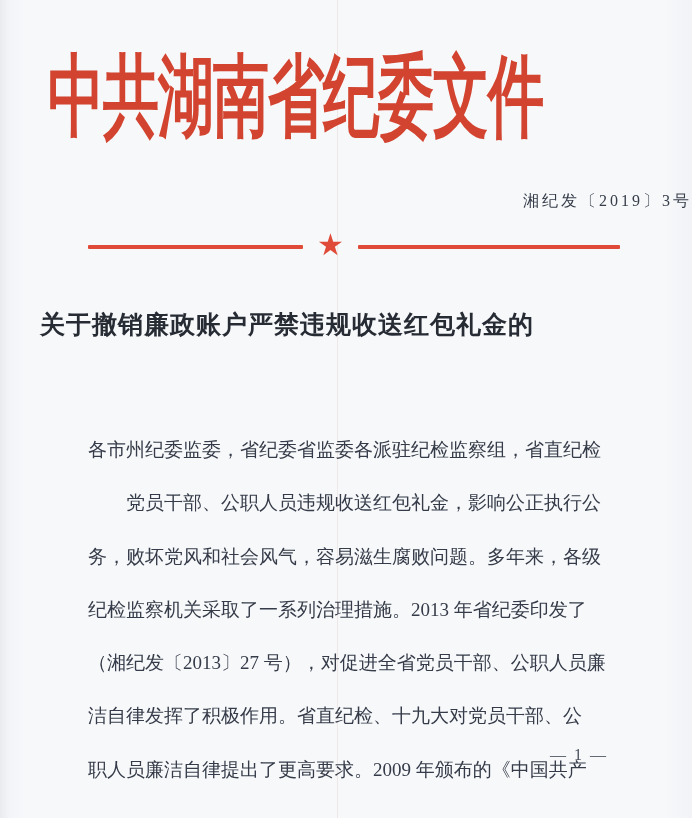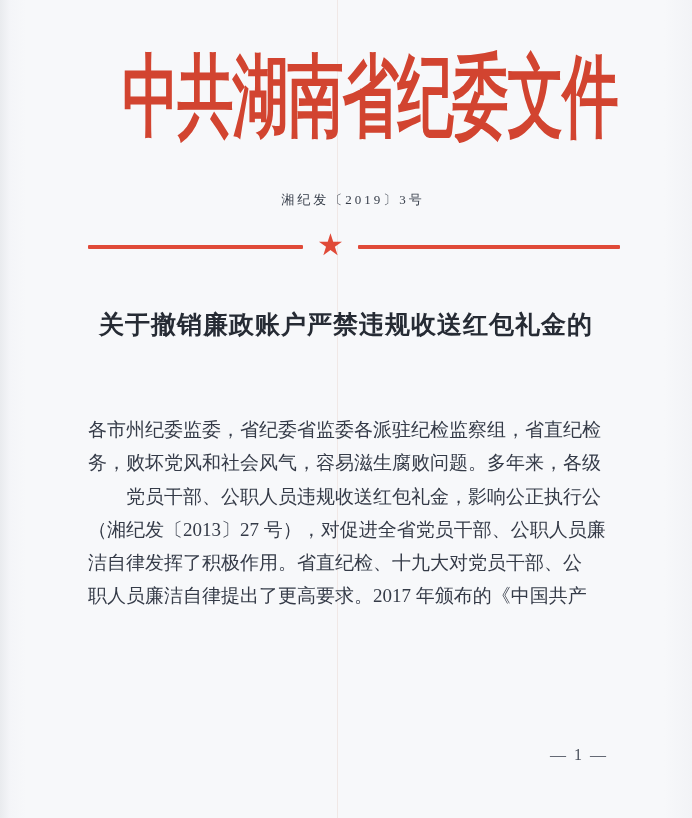--- a/index.html
+++ b/index.html
@@ -18,55 +18,55 @@
   .paper{
     position:relative;width:692px;height:818px;overflow:hidden;
     background:linear-gradient(90deg,#e9ebee 0px,#f4f5f8 10px,var(--paper) 26px,var(--paper) 96%,#f2f3f6 100%);
   }
   .crease{
     position:absolute;left:337px;top:0;bottom:0;width:1px;
     background:rgba(205,150,130,0.16);
   }
   .org-title{
     position:absolute;top:50px;left:8px;right:0;height:96px;
-    display:flex;align-items:center;justify-content:center;padding-left:40px;
+    display:flex;align-items:center;padding-left:40px;
   }
   .org-title-text{
     font-family:"Liberation Sans","DejaVu Sans",sans-serif;
     font-weight:900;font-size:56px;letter-spacing:-1px;
     color:var(--red-title);white-space:nowrap;
     transform:scaleY(1.6);transform-origin:center;
   }
   .doc-number{
     position:absolute;top:191px;left:14px;right:0;
-    text-align:center;font-size:13px;letter-spacing:3px;
+    text-align:right;font-size:16px;letter-spacing:3px;
     color:#363d49;
   }
   .rule{
     position:absolute;top:234px;left:88px;width:532px;height:26px;
     display:flex;align-items:center;
   }
   .rule .bar{height:4px;background:var(--red-line);border-radius:1px;}
   .rule .bar-left{width:215px;flex:0 0 auto;}
   .rule .bar-right{flex:1;}
   .rule .star{
     color:var(--red-line);font-size:30px;line-height:1;
     margin:0 14px;transform:translateY(-2px);flex:0 0 auto;
     font-family:"DejaVu Sans",sans-serif;
   }
   .doc-title{
     position:absolute;top:306px;left:40px;right:40px;
-    text-align:center;font-weight:700;font-size:25px;line-height:38px;
+    font-weight:700;font-size:25px;line-height:38px;
     letter-spacing:1px;color:var(--ink-dark);
   }
   .body-block{
     position:absolute;top:413px;left:88px;width:526px;
     font-size:19px;line-height:33.3px;color:var(--ink);
   }
-  .line{white-space:nowrap;}
+  .line{white-space:nowrap;margin-top:20px;}
   .line.indent{text-indent:38px;}
   .page-number{
     position:absolute;top:746px;left:550px;
     font-size:16px;letter-spacing:2px;color:#4a505c;
   }
 </style>
 </head>
 <body>
 
 <div class="paper">
@@ -83,21 +83,22 @@
     <span class="star">★</span>
     <span class="bar bar-right"></span>
   </div>
 
   <div class="doc-title">
     <div>关于撤销廉政账户严禁违规收送红包礼金的</div>
   </div>
 
   <div class="body-block">
     <div class="line">各市州纪委监委，省纪委省监委各派驻纪检监察组，省直纪检</div>
+    <div class="line indent">党员干部、公职人员违规收送红包礼金，影响公正执行公</div>
     <div class="line">务，败坏党风和社会风气，容易滋生腐败问题。多年来，各级</div>
-    <div class="line indent">党员干部、公职人员违规收送红包礼金，影响公正执行公</div>
+    <div class="line">纪检监察机关采取了一系列治理措施。2013 年省纪委印发了</div>
     <div class="line">（湘纪发〔2013〕27 号），对促进全省党员干部、公职人员廉</div>
     <div class="line">洁自律发挥了积极作用。省直纪检、十九大对党员干部、公</div>
-    <div class="line">职人员廉洁自律提出了更高要求。2017 年颁布的《中国共产</div>
+    <div class="line">职人员廉洁自律提出了更高要求。2009 年颁布的《中国共产</div>
   </div>
 
   <div class="page-number">— 1 —</div>
 </div>
 
 </body></html>

